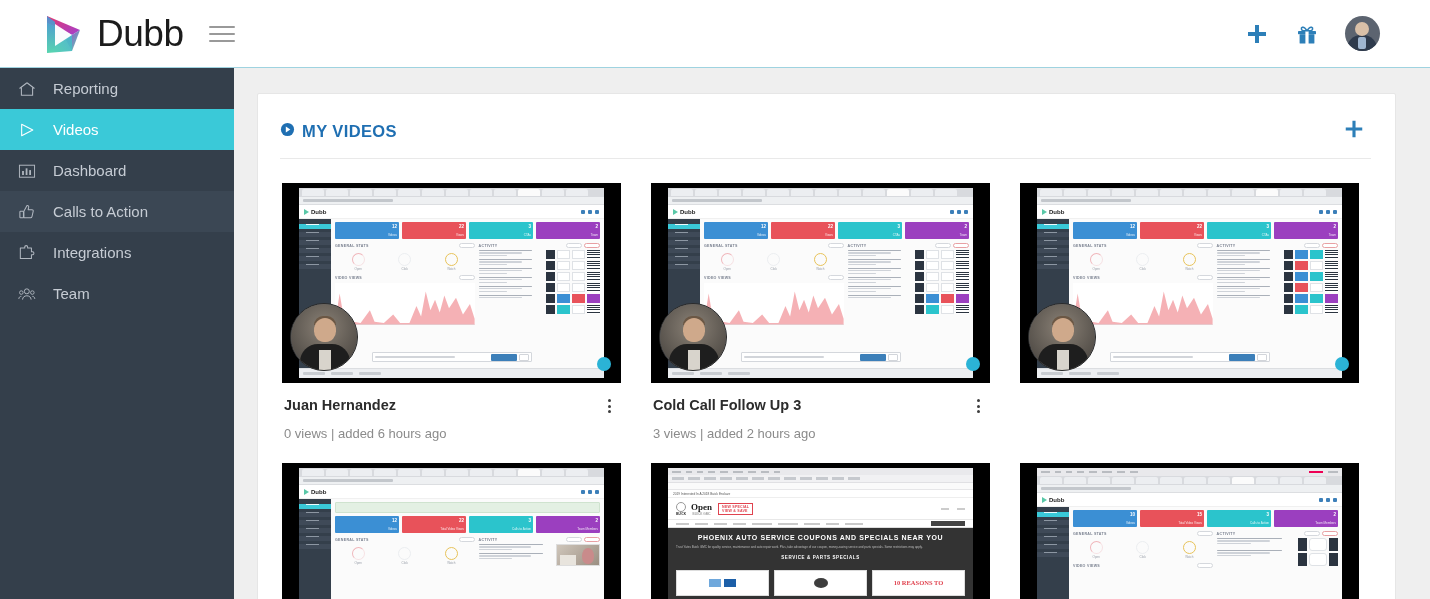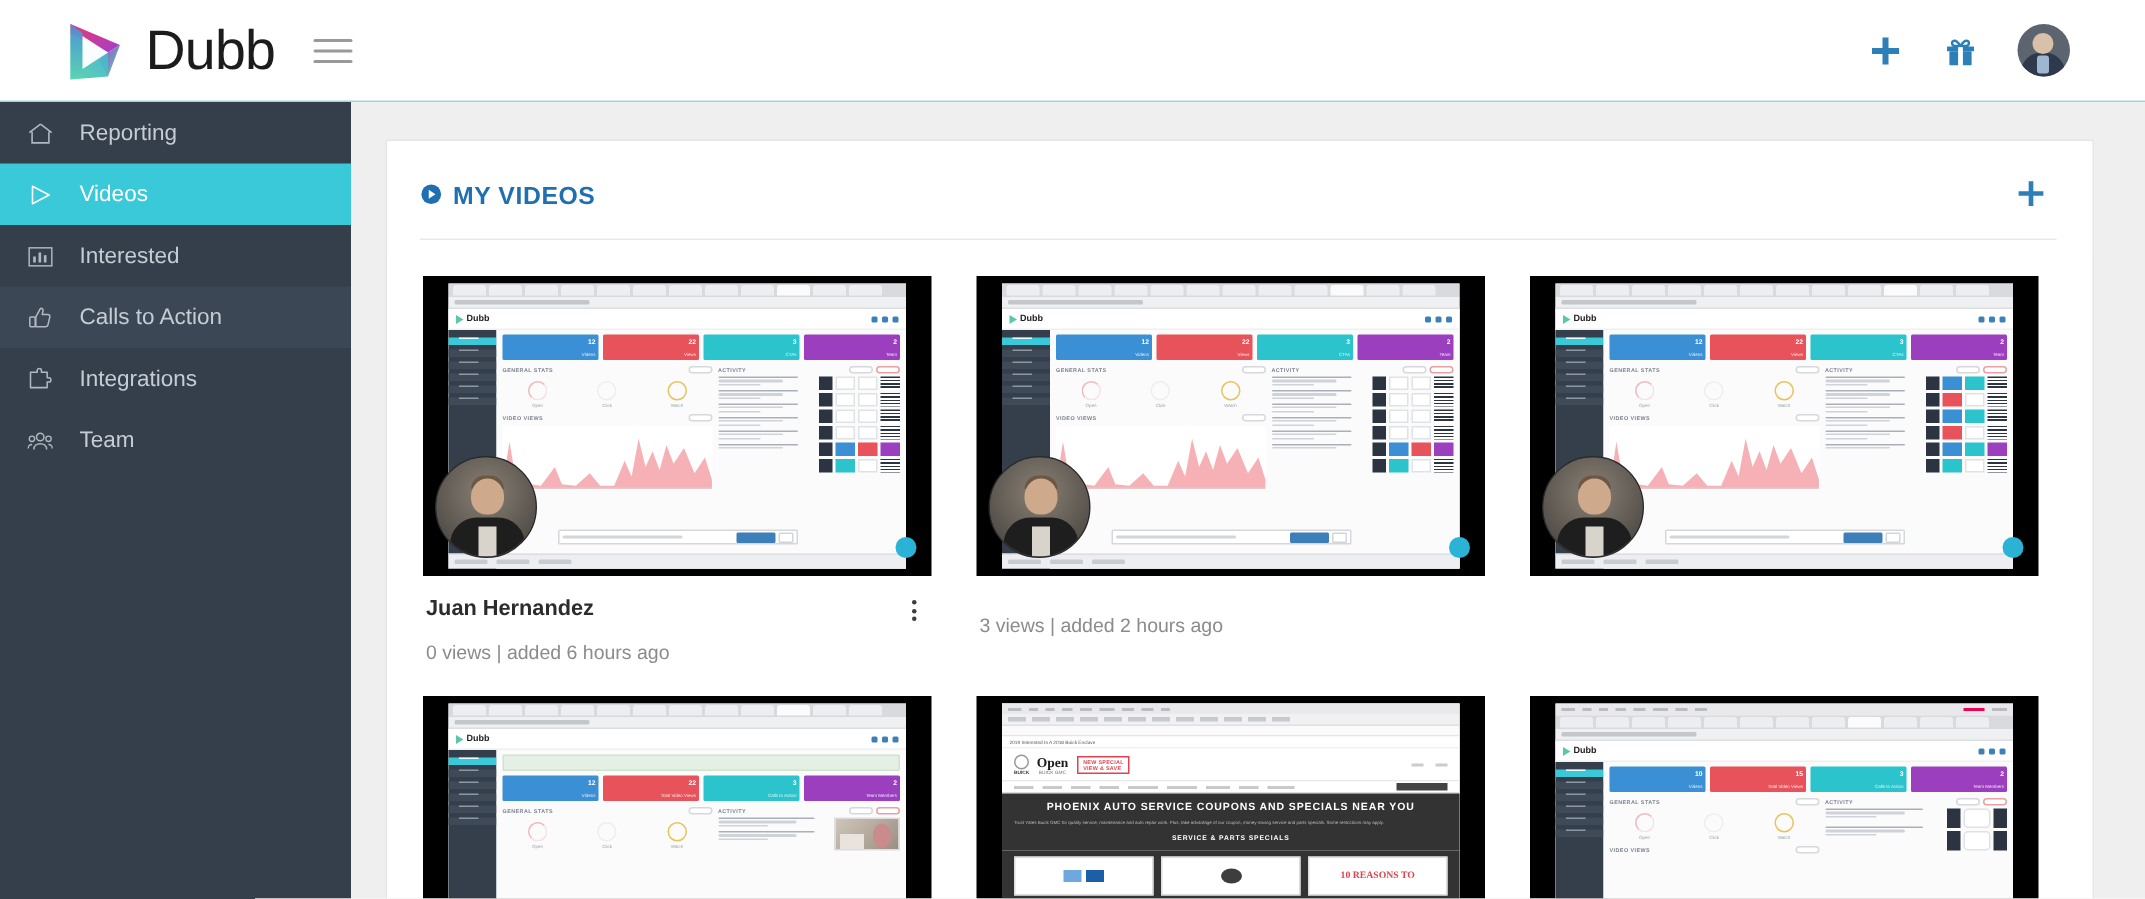--- a/index.html
+++ b/index.html
@@ -322,21 +322,21 @@
 
     <div class="nav-item">
       <span class="nav-ico">
         <svg width="18" height="16" viewBox="0 0 20 18">
             <rect x="1.5" y="2.5" width="17" height="13.5" fill="none" stroke="currentColor" stroke-width="1.1"></rect>
             <rect x="4.5" y="9" width="2" height="4.5" fill="currentColor"></rect>
             <rect x="8.5" y="6" width="2" height="7.5" fill="currentColor"></rect>
             <rect x="12.5" y="8" width="2" height="5.5" fill="currentColor"></rect>
           </svg>
       </span>
-      <span class="nav-label">Interested</span>
+      <span class="nav-label">Dashboard</span>
     </div>
 
     <div class="nav-item hovered">
       <span class="nav-ico">
         <svg width="18" height="16" viewBox="0 0 20 18">
             <path d="M6.5 8.2 10 1.8c1.3-.2 2.1.6 1.9 1.8l-.6 2.8h4.3c1 0 1.6.8 1.4 1.7l-1.4 6.1c-.2.8-.8 1.3-1.6 1.3H6.5z" fill="none" stroke="currentColor" stroke-width="1.15" stroke-linejoin="round"></path>
             <rect x="2" y="8.2" width="4" height="7.3" rx="0.7" fill="none" stroke="currentColor" stroke-width="1.15"></rect>
           </svg>
       </span>
       <span class="nav-label">Calls to Action</span>
@@ -785,20 +785,28 @@
             <div class="chatbtn"></div>
             <div class="webcam">
               <div class="wc-bg"></div>
                 <div class="wc-body"></div>
                 <div class="wc-sh"></div>
               <div class="wc-hair"></div>
                 <div class="wc-head"></div>
             </div>
           </div>
           <div class="card-meta">
+            <div class="card-row">
+              <div class="card-title">Cold Call Follow Up 3</div>
+              <div class="kebab">
+                  <i></i>
+                  <i></i>
+                  <i></i>
+                </div>
+            </div>
             <div class="card-sub">3 views | added 2 hours ago</div>
           </div>
         </div>
 
         <div class="card">
           <div class="thumb">
             <div class="browser">
               <div class="bw-tabs">
                 <div class="bw-tab"></div>
                   <div class="bw-tab"></div>

